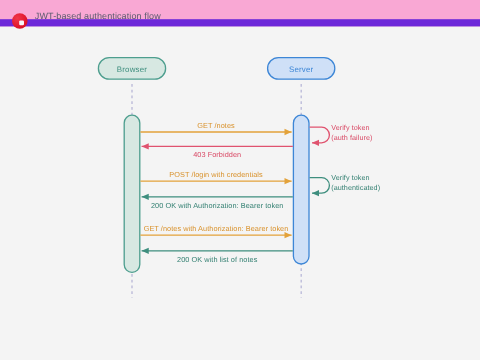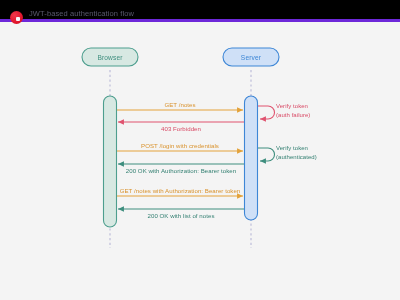--- a/index.html
+++ b/index.html
@@ -15,22 +15,22 @@
     position: relative;
   }
 
   
   #titlebar {
     position: absolute;
     left: 0; top: 0;
     width: 400px;
     height: 22px;
     box-sizing: border-box;
-    border-bottom: 3px solid #6d28d9;
-    background: #000000;
+    border-bottom: 6px solid #6d28d9;
+    background: #f9a8d4;
   }
   #doc-icon {
     position: absolute;
     left: 10px;
     top: 11px;
     width: 13px;
     height: 13px;
     border-radius: 50%;
     background: radial-gradient(circle at 35% 32%, #f0374a 0%, #e0142b 62%, #c50f24 100%);
   }

